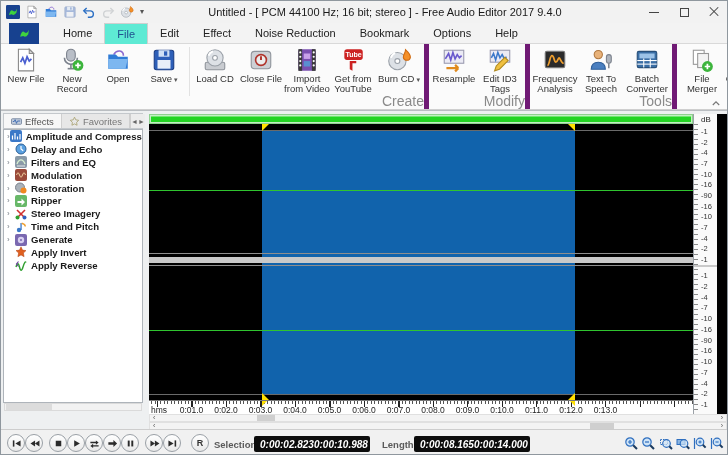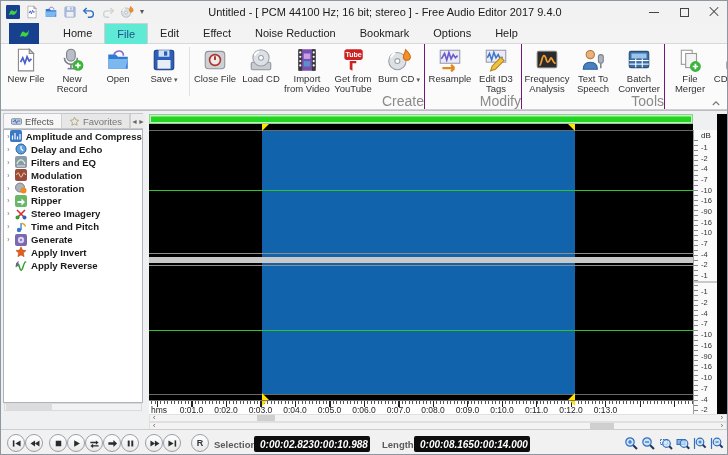--- a/index.html
+++ b/index.html
@@ -32,21 +32,21 @@
             align-items:center; justify-content:center; }
   .appbtn svg { width:15px; height:15px; }
   .menutabs { display:flex; margin-left:12px; }
   .mtab { padding:0 12px; font-size:11px; color:#222; line-height:20px; cursor:default; }
   .mtab.active { background:#5eead4; color:#20508e; border:1px solid #cfcfcf; border-bottom:none; }
 
   
   .ribbon { position:absolute; left:0; top:43px; width:728px; height:66px; background:#fbfbfb;
             border-bottom:1px solid #cfcfcf; display:flex; }
   .rgroup { position:relative; display:flex; flex-direction:column; padding:1px 2px 11px 2px;
-            border-right:1px solid #701a75; }
+            border-right:5px solid #701a75; }
   .rbtns { display:flex; flex:1; align-items:flex-start; }
   .rbtn { width:46px; min-width:38px; padding-top:2px; display:flex; flex-direction:column;
           align-items:center; cursor:default; }
   .rbtn .ricon { width:26px; height:26px; }
   .rbtn .ricon svg { width:26px; height:26px; }
   .rbtn .rlabel { margin-top:1px; font-size:9.5px; line-height:10px; color:#333; text-align:center;
                   max-width:52px; }
   .rbtn .rlabel .drop { font-size:7px; color:#555; }
   .rsep { width:1px; background:#e2e2e2; align-self:stretch; margin:2px 2px; }
   .glabel { position:absolute; bottom:0; left:0; right:0; text-align:right; font-size:14px; color:#8a8a8a; }
@@ -85,21 +85,21 @@
                    border-top:1px solid #6fe76f; }
   .wave { position:absolute; left:148px; top:13px; width:544px; height:276px; background:#000; }
   .hline { position:absolute; left:0; width:544px; height:1px; }
   .sel { position:absolute; left:113px; top:6px; width:313px; height:265px; background:#1163ac; }
   .tri { position:absolute; width:0; height:0; }
   .tri.tl { left:113px; top:0;  border-top:7px solid #ffe000; border-right:7px solid transparent; }
   .tri.tr { left:419px; top:0;  border-top:7px solid #ffe000; border-left:7px solid transparent; }
   .tri.bl { left:113px; top:269px; border-bottom:7px solid #ffe000; border-right:7px solid transparent; }
   .tri.br { left:419px; top:269px; border-bottom:7px solid #ffe000; border-left:7px solid transparent; }
 
-  .dbscale { position:absolute; left:692px; top:19px; width:24px; height:300px; background:#fafafa;
+  .dbscale { position:absolute; left:692px; top:3px; width:24px; height:300px; background:#fafafa;
              border-left:1px solid #9aa0a6; font-size:7.5px; color:#333; }
   .dbticks { position:absolute; left:0; top:10px; bottom:4px; width:4px;
              background:repeating-linear-gradient(to bottom,#8a8a8a 0 1px,transparent 1px 5px); }
   .dbunit { position:absolute; left:7px; top:1px; font-size:8px; color:#222; }
   .dbch { position:absolute; left:7px; width:17px; display:flex; flex-direction:column;
           justify-content:space-between; }
   .dbch1 { top:13px; height:137px; } .dbch2 { top:157px; height:138px; }
   .dbmid { position:absolute; left:0; top:151px; width:24px; height:2px; background:#c9c9c9; }
   .vstrip { position:absolute; left:716px; top:3px; width:12px; height:300px; background:#000; }
 
@@ -267,34 +267,34 @@
                 <rect x="3" y="3" width="18" height="18" rx="2" fill="#2d5fb8" stroke="#1c3f86"></rect>
                 <rect x="7" y="3" width="10" height="6" fill="#cfe0f5"></rect>
                 <rect x="12" y="4" width="3" height="4" fill="#2d5fb8"></rect>
                 <rect x="6" y="12" width="12" height="8" fill="#e8eef8"></rect>
               </svg></div>
             <div class="rlabel">Save<span class="drop"> ▾</span></div>
           </div>
           <div class="rsep"></div>
           <div class="rbtn">
             <div class="ricon"><svg viewBox="0 0 24 24">
-                <rect x="3" y="4" width="18" height="16" rx="3" fill="#cdd0d5" stroke="#8f949b"></rect>
-                <circle cx="12" cy="12" r="5" fill="#ececec" stroke="#b0342c" stroke-width="1.5"></circle>
-                <line x1="12" y1="8.5" x2="12" y2="12" stroke="#b0342c" stroke-width="1.8"></line>
-              </svg></div>
-            <div class="rlabel">Close File</div>
-          </div>
-          <div class="rbtn">
-            <div class="ricon"><svg viewBox="0 0 24 24">
                 <rect x="3" y="14" width="18" height="7" rx="1.5" fill="#c9ccd1" stroke="#8f949b"></rect>
                 <circle cx="12" cy="10" r="7.5" fill="#dde1e6" stroke="#9aa0a8"></circle>
                 <circle cx="12" cy="10" r="2.2" fill="#fff" stroke="#9aa0a8"></circle>
                 <path d="M6 8a6.5 6.5 0 0 1 4-4" stroke="#fff" stroke-width="1.8" fill="none"></path>
               </svg></div>
             <div class="rlabel">Load CD</div>
+          </div>
+          <div class="rbtn">
+            <div class="ricon"><svg viewBox="0 0 24 24">
+                <rect x="3" y="4" width="18" height="16" rx="3" fill="#cdd0d5" stroke="#8f949b"></rect>
+                <circle cx="12" cy="12" r="5" fill="#ececec" stroke="#b0342c" stroke-width="1.5"></circle>
+                <line x1="12" y1="8.5" x2="12" y2="12" stroke="#b0342c" stroke-width="1.8"></line>
+              </svg></div>
+            <div class="rlabel">Close File</div>
           </div>
           <div class="rbtn">
             <div class="ricon"><svg viewBox="0 0 24 24">
                 <rect x="4" y="2" width="16" height="20" rx="2" fill="#7a4fb0"></rect>
                 <rect x="4" y="2" width="3.5" height="20" fill="#3a3a3a"></rect>
                 <rect x="16.5" y="2" width="3.5" height="20" fill="#3a3a3a"></rect>
                 <g fill="#fff">
                   <circle cx="5.8" cy="5" r="1"></circle>
                   <circle cx="5.8" cy="9" r="1"></circle>
                   <circle cx="5.8" cy="13" r="1"></circle>

